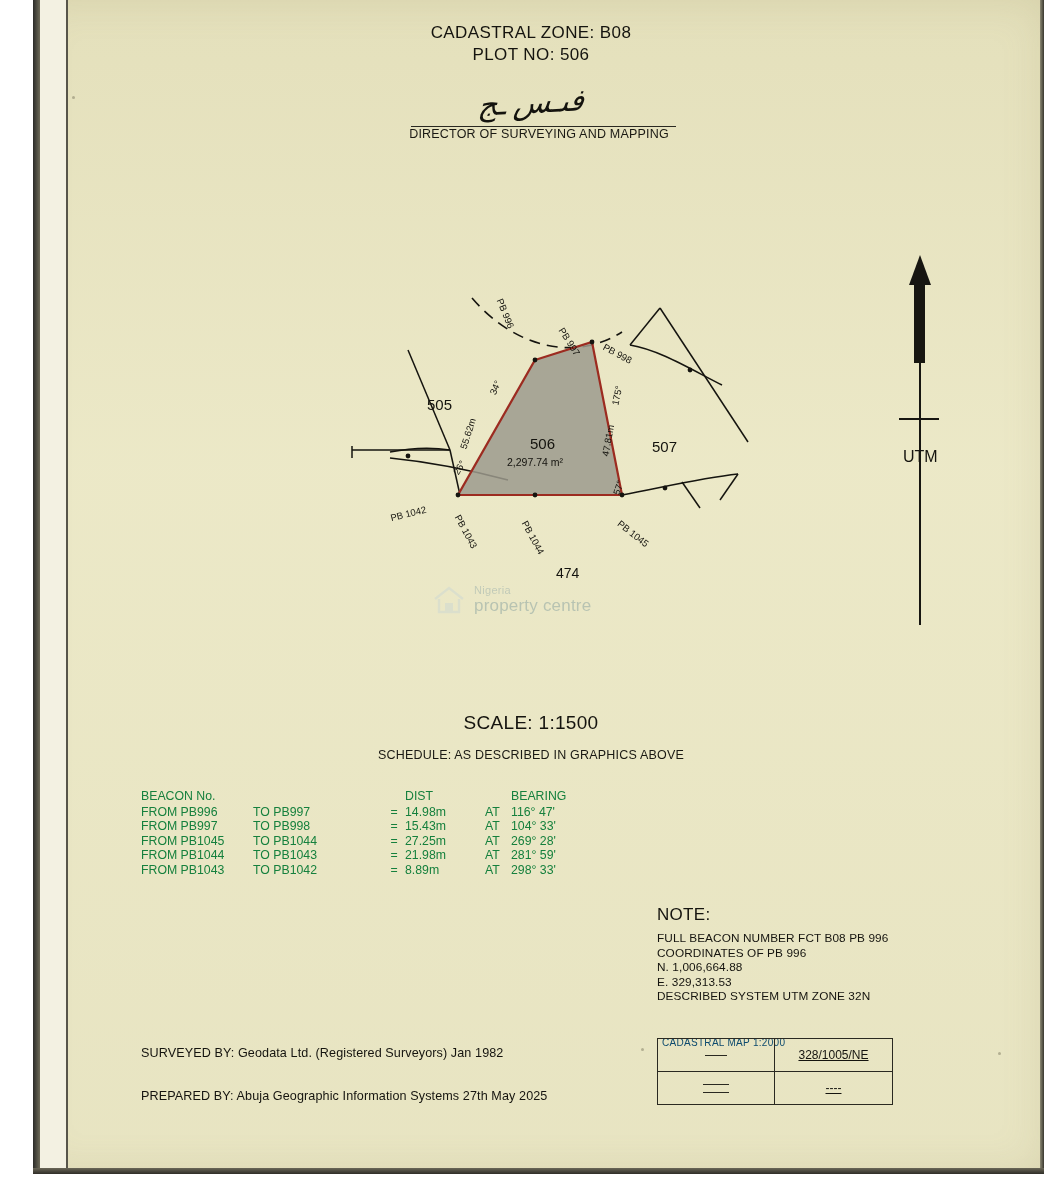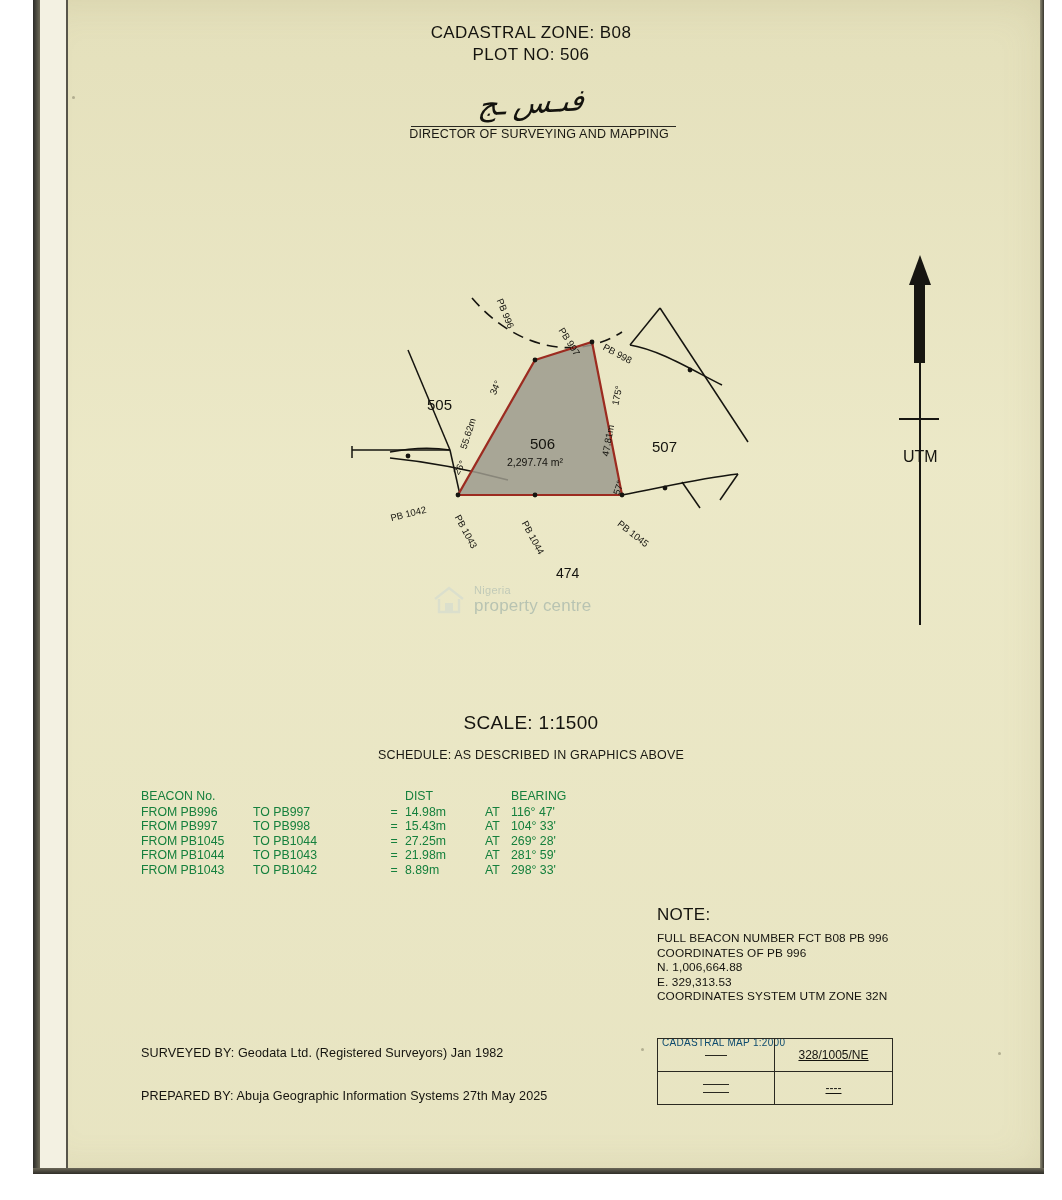--- a/index.html
+++ b/index.html
@@ -509,21 +509,21 @@
       </tbody>
     </table>
   </div>
 
   <div id="note">
     <div id="note-title">NOTE:</div>
     <div class="note-line">FULL BEACON NUMBER FCT B08 PB 996</div>
     <div class="note-line">COORDINATES OF PB 996</div>
     <div class="note-line">N. 1,006,664.88</div>
     <div class="note-line">E. 329,313.53</div>
-    <div class="note-line">COORDINATES SYSTEM UTM ZONE 32N</div>
+    <div class="note-line">DESCRIBED SYSTEM UTM ZONE 32N</div>
   </div>
 
   <div id="cadastral-title">CADASTRAL MAP 1:2000</div>
   <table id="cad-table">
     <tbody>
         <tr>
       <td class="cad-c1"><span class="dash-single"></span></td>
       <td>328/1005/NE</td>
     </tr>
     <tr>

